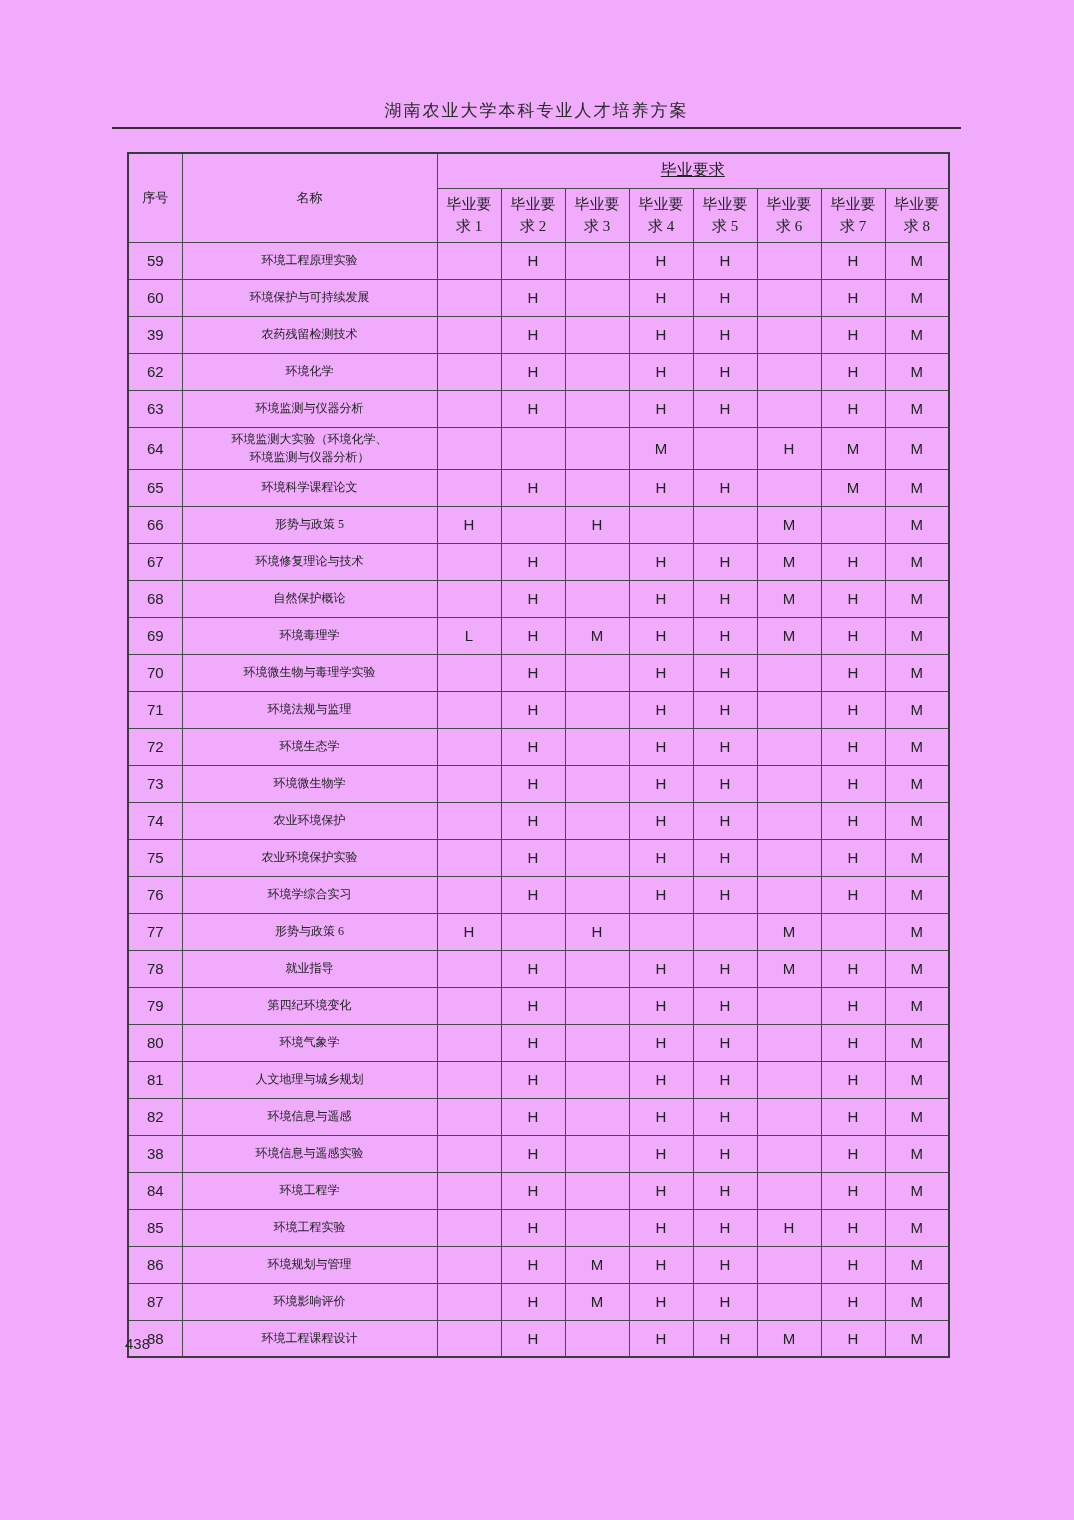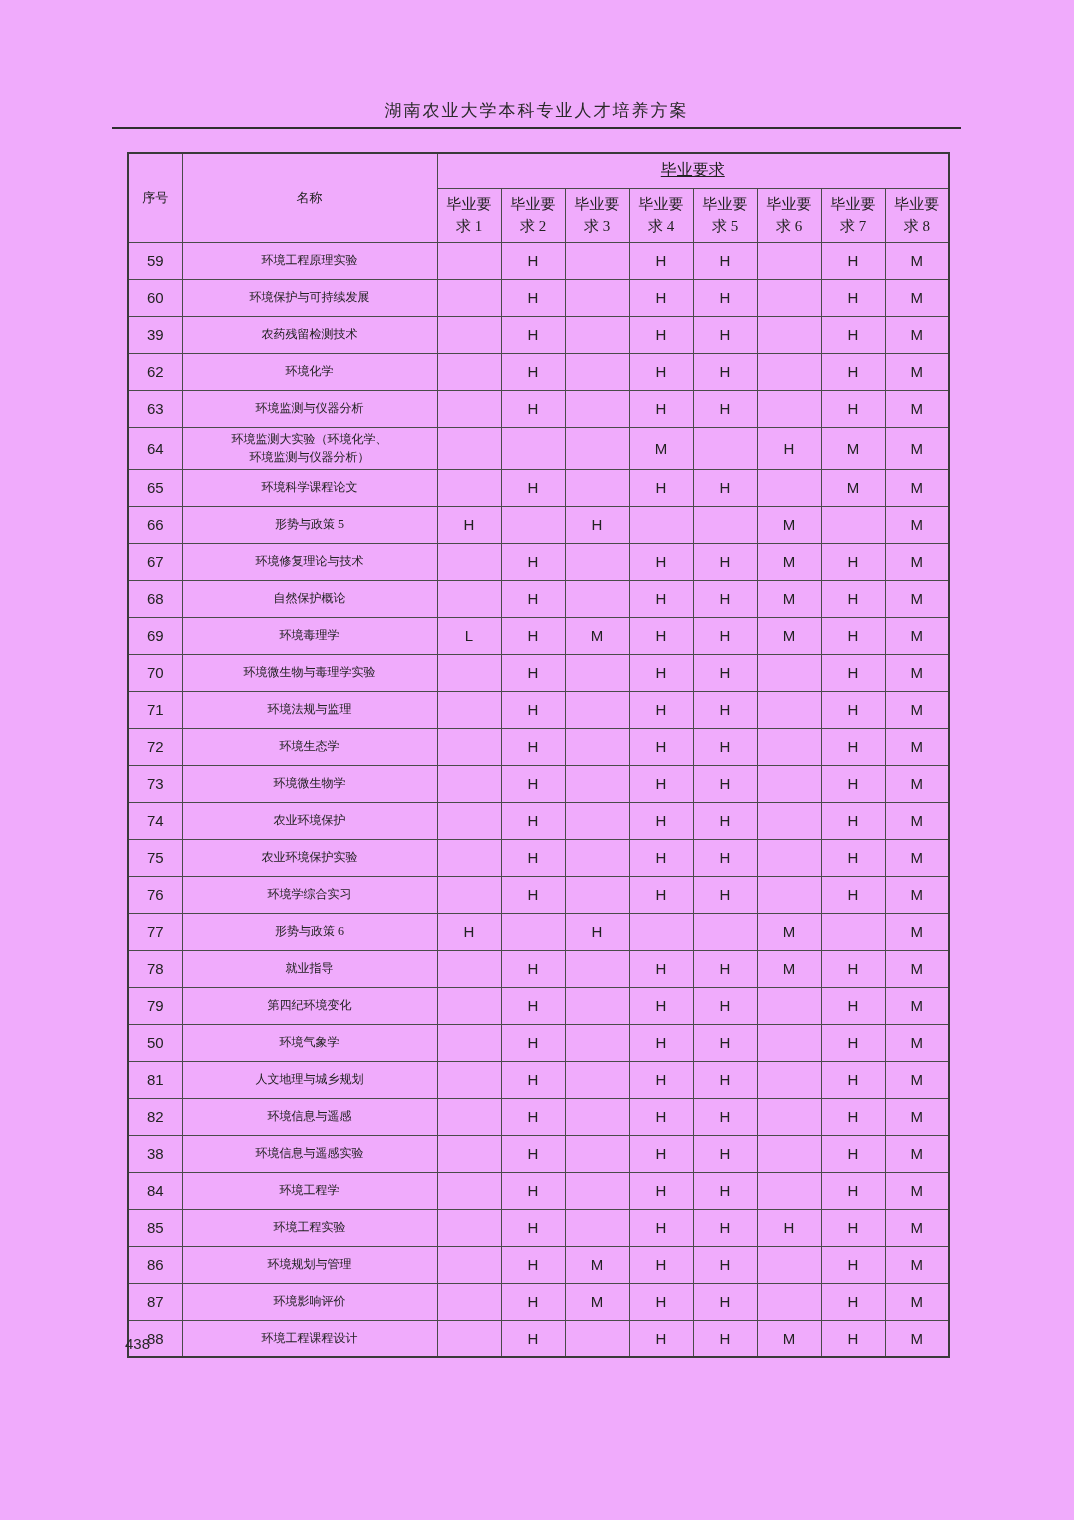--- a/index.html
+++ b/index.html
@@ -363,21 +363,21 @@
           <td class="c-val"></td>
           <td class="c-val">H</td>
           <td class="c-val"></td>
           <td class="c-val">H</td>
           <td class="c-val">H</td>
           <td class="c-val"></td>
           <td class="c-val">H</td>
           <td class="c-val">M</td>
         </tr>
         <tr>
-          <td class="c-no">50</td>
+          <td class="c-no">80</td>
           <td class="c-name">环境气象学</td>
           <td class="c-val"></td>
           <td class="c-val">H</td>
           <td class="c-val"></td>
           <td class="c-val">H</td>
           <td class="c-val">H</td>
           <td class="c-val"></td>
           <td class="c-val">H</td>
           <td class="c-val">M</td>
         </tr>

